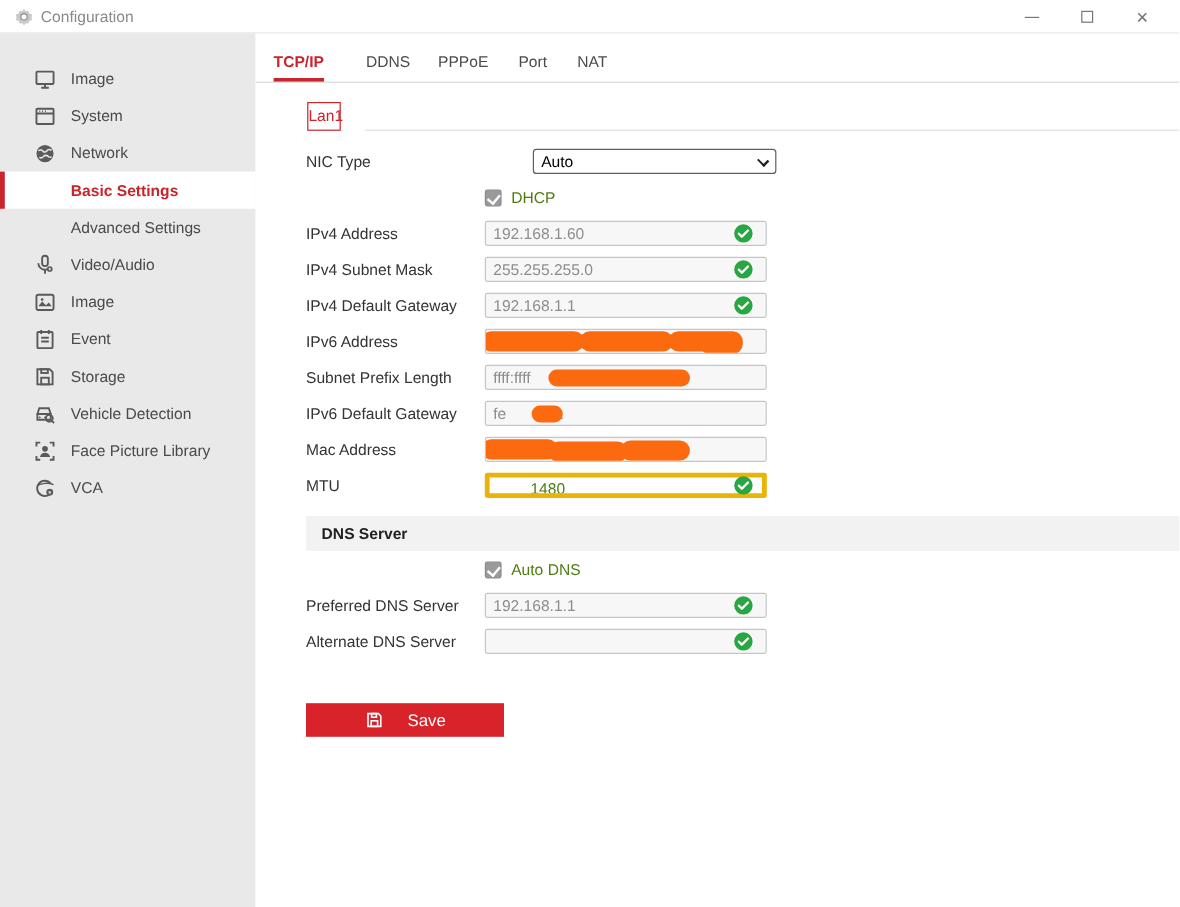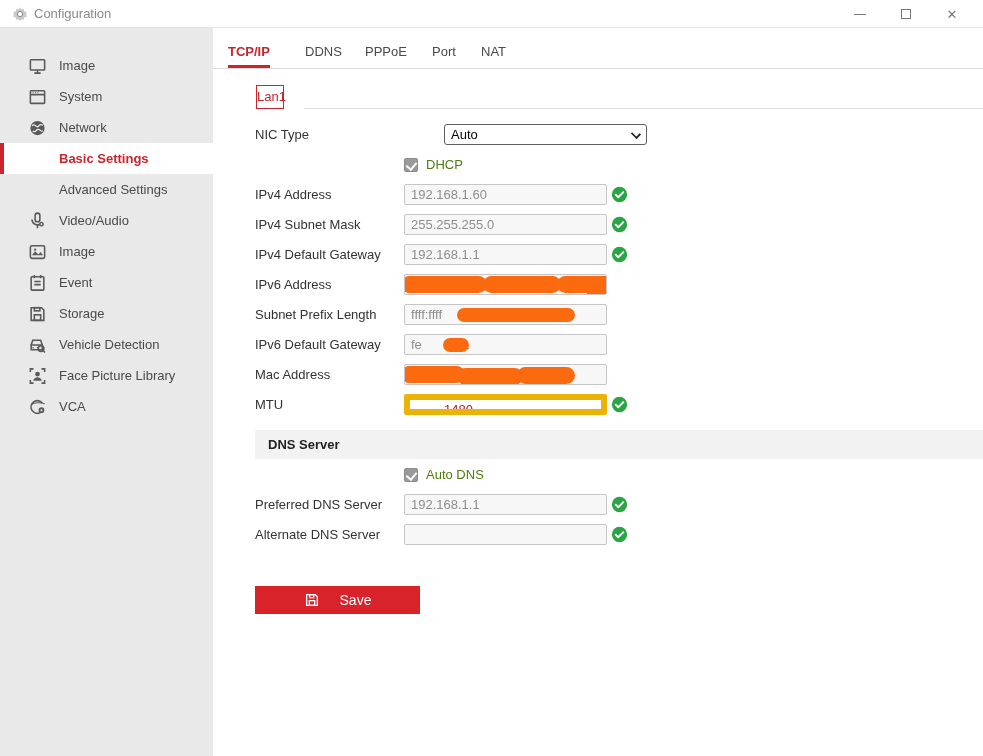--- a/index.html
+++ b/index.html
@@ -34,22 +34,22 @@
   .tabs { position:absolute; top:12px; left:0; width:770px; height:29px; border-bottom:1px solid #d9d9d9; }
   .tab { position:absolute; top:0; height:28px; line-height:24px; color:#4a4a4a; cursor:pointer; }
   .tab.active { color:#c9252d; font-weight:bold; border-bottom:3px solid #c9252d; }
 
   
   .lan-btn { position:absolute; top:57px; left:43px; width:28px; height:24px; background:#fff; border:1px solid #c9252d; color:#c9252d; text-align:center; line-height:22px; cursor:pointer; }
   .lan-line { position:absolute; top:80px; left:91px; width:679px; height:0; border-top:1px solid #e0e0e0; }
 
   
   .frm-label { position:absolute; left:42px; height:21px; line-height:21px; color:#333; white-space:nowrap; }
-  .frm-input { position:absolute; left:191px; width:203px; height:21px; border:1px solid #c6c6c6; background:#f7f7f7; color:#8d8d8d; border-radius:2px; padding:0 6px; line-height:19px; font-size:13px; overflow:hidden; white-space:nowrap; }
-  .frm-input.editable { background:#fff; border:6px solid #eab308; color:#b91c1c;padding-left:34px; }
+  .frm-input { position:absolute; left:191px; width:235px; height:21px; border:1px solid #c6c6c6; background:#f7f7f7; color:#8d8d8d; border-radius:2px; padding:0 6px; line-height:19px; font-size:13px; overflow:hidden; white-space:nowrap; }
+  .frm-input.editable { background:#fff; border:4px solid #eab308; color:#4d7c0f;padding-left:34px; }
   .frm-select { position:absolute; left:191px; width:203px; height:21px; border:1px solid #5f5f5f; background:#fff; color:#000; border-radius:3px; padding:0 6px; line-height:19px;margin-left:40px; }
   .frm-select .chev { position:absolute; right:6px; top:7px; width:8px; height:8px; border-right:2px solid #222; border-bottom:2px solid #222; transform:rotate(45deg) scaleY(0.8); transform-origin:center; margin-top:-2px; }
   .valid-icon { position:absolute; left:398px; width:17px; height:17px; }
 
   .checkbox { position:absolute; left:191px; width:14px; height:14px; background:#9a9a9a; border:1px solid #8b8b8b; border-radius:2px; }
   .checkbox::after { content:""; position:absolute; left:3px; top:1px; width:5px; height:8px; border-right:2px solid #fff; border-bottom:2px solid #fff; transform:rotate(40deg); }
   .chk-label { position:absolute; left:213px; height:16px; line-height:16px; color:#4d7c0f; }
 
   
   .pill { position:absolute; background:#fb6a0e; border-radius:9px; height:17px; top:1px; }

